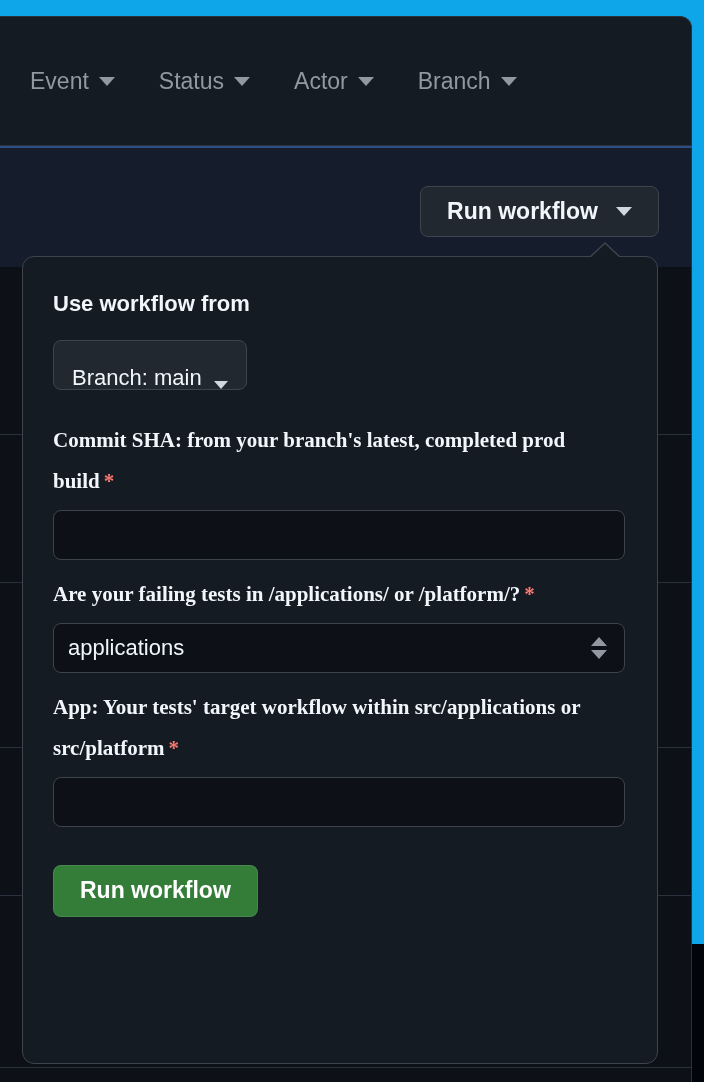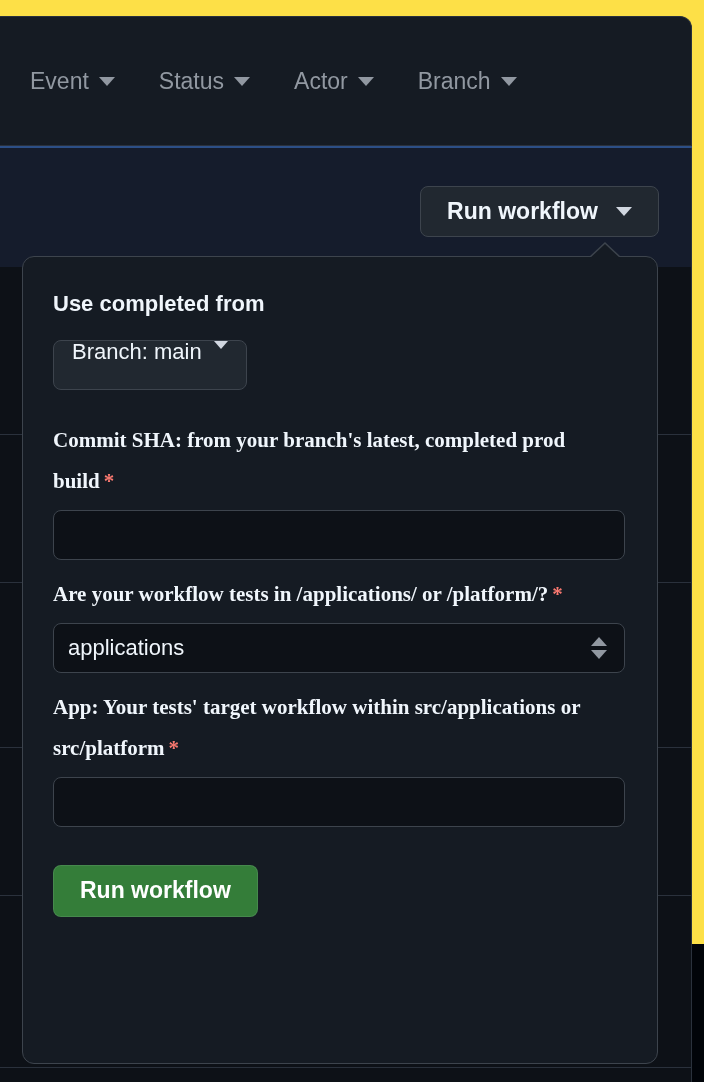--- a/index.html
+++ b/index.html
@@ -10,21 +10,21 @@
     overflow: hidden;
     background: #010409;
     font-family: "Liberation Sans", sans-serif;
     -webkit-font-smoothing: antialiased;
   }
 
   #root {
     position: relative;
     width: 704px;
     height: 944px;
-    background: #fde047;
+    background: #0ea5e9;
   }
 
   
   .filter-bar {
     position: absolute;
     left: 0;
     top: 16px;
     width: 692px;
     height: 130px;
     background: #151b23;
@@ -172,21 +172,21 @@
     color: #f0f6fc;
     font-size: 22px;
     font-weight: 700;
     line-height: 1;
     margin-bottom: 25px;
   }
 
   
   .branch-btn {
     display: inline-flex;
-    align-items: flex-start;
+    align-items: flex-end;
     gap: 12px;
     background: #212830;
     border: 1px solid #3d444d;
     border-radius: 8px;
     height: 50px;
     padding: 0 18px;
     cursor: pointer;
     margin-bottom: 30px;
   }
   .branch-btn .branch-text {
@@ -336,39 +336,39 @@
     <span class="btn-text">Run workflow</span>
     <span class="caret-down"></span>
   </div>
 
   <div class="popover">
     <span class="popover-caret-outer"></span>
     <span class="popover-caret-inner"></span>
 
     <div class="popover-body">
 
-      <div class="popover-title">Use completed from</div>
+      <div class="popover-title">Use workflow from</div>
 
       <div class="branch-btn">
         <span class="branch-text">Branch: main</span>
         <span class="caret-down"></span>
       </div>
 
       
       <div class="field-group">
         <div class="field-label">
           <span>Commit SHA: from your branch's latest, completed prod build</span><span class="req-star">*</span>
         </div>
         <input class="text-input" type="text" placeholder="" style="">
       </div>
 
       
       <div class="field-group">
         <div class="field-label">
-          <span>Are your workflow tests in /applications/ or /platform/?</span><span class="req-star">*</span>
+          <span>Are your failing tests in /applications/ or /platform/?</span><span class="req-star">*</span>
         </div>
         <div class="select-wrap">
           <div class="select-box">
             <span class="select-value">applications</span>
           </div>
           <span class="select-arrows">
             <span class="up"></span>
             <span class="dn"></span>
           </span>
         </div>

